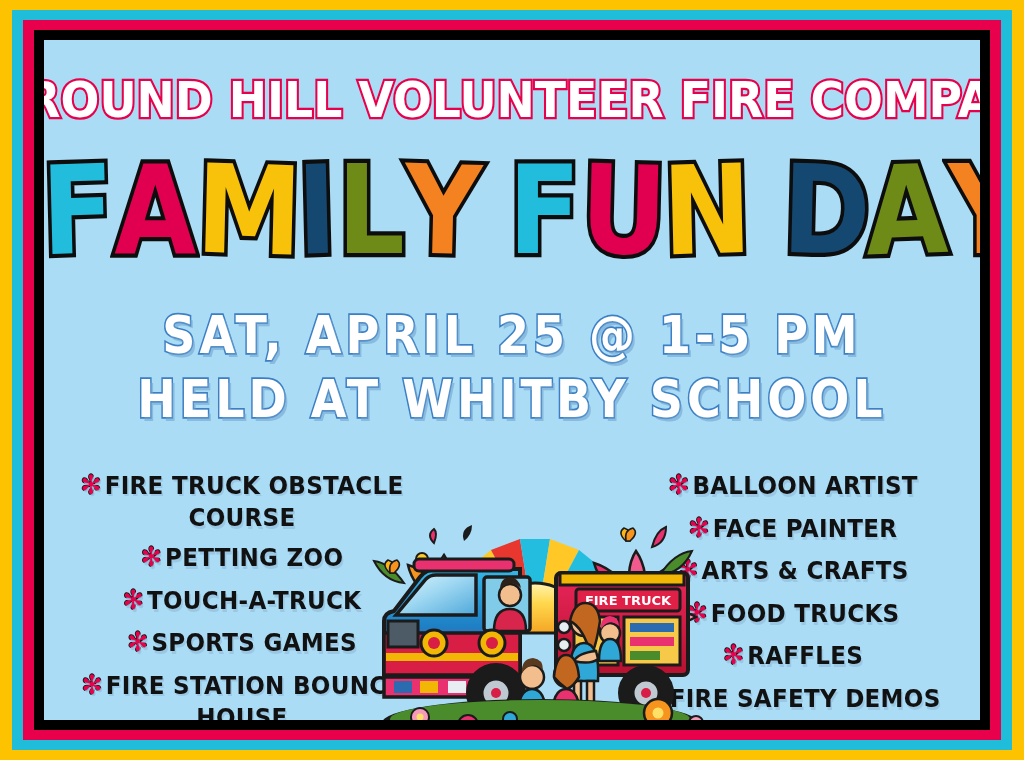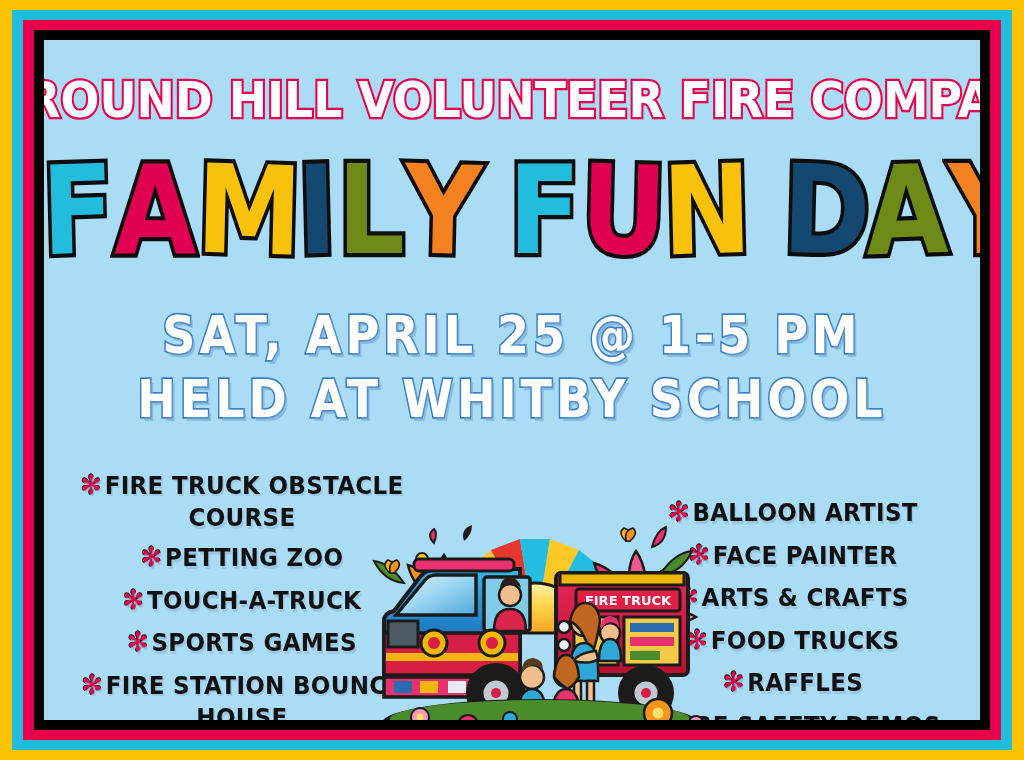--- a/index.html
+++ b/index.html
@@ -113,21 +113,21 @@
     width: 330px;
     font-family: "DejaVu Sans", sans-serif;
     font-weight: bold;
     font-size: 23px;
     color: #111111;
     line-height: 1.30;
     text-align: center;
     letter-spacing: 0.3px;
   }
   .list.left  { left: 33px; }
-  .list.right { right: 22px; margin-top: 27px; }
+  .list.right { right: 22px; }
   .list .item {
     margin-bottom: 10px;
     text-shadow: 1.5px 2px 0 rgba(150,195,225,0.85);
     transform: scaleY(1.06);
   }
   .bullet {
     color: #E8004C;
     -webkit-text-stroke: 1.6px #111111;
     paint-order: stroke fill;
     font-size: 25px;

